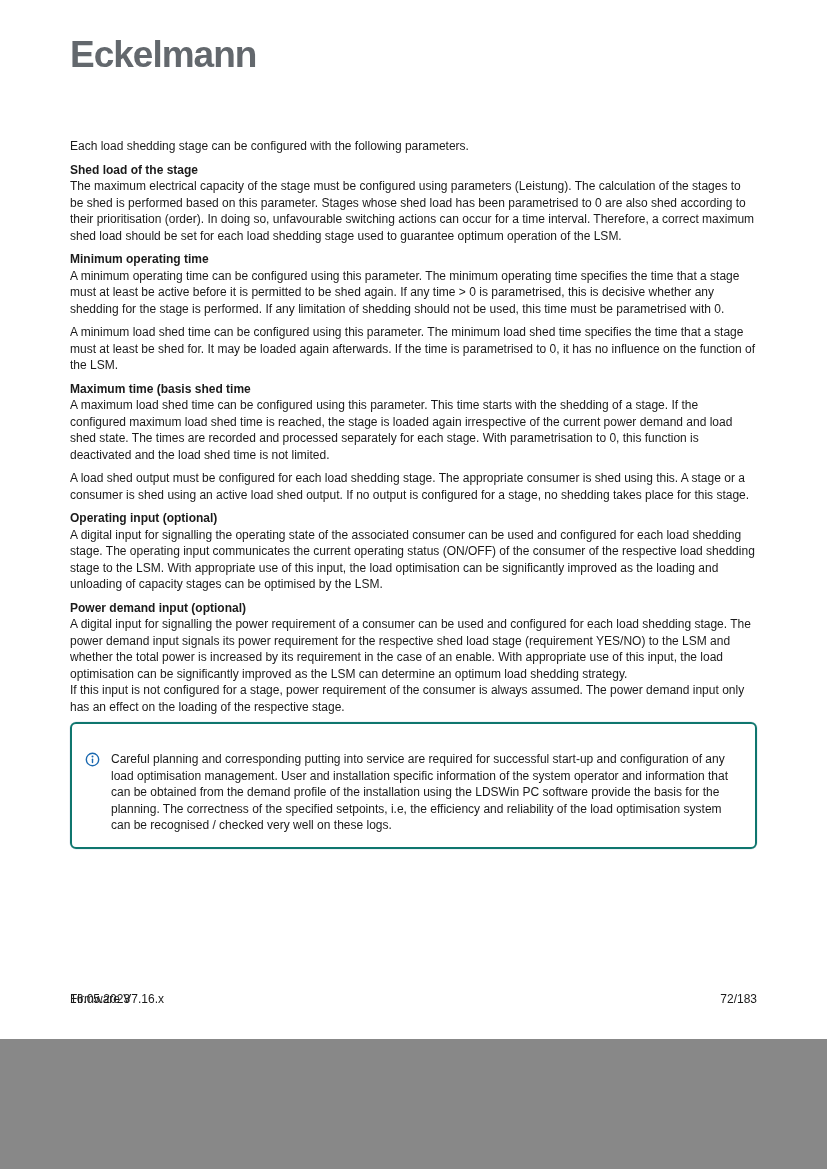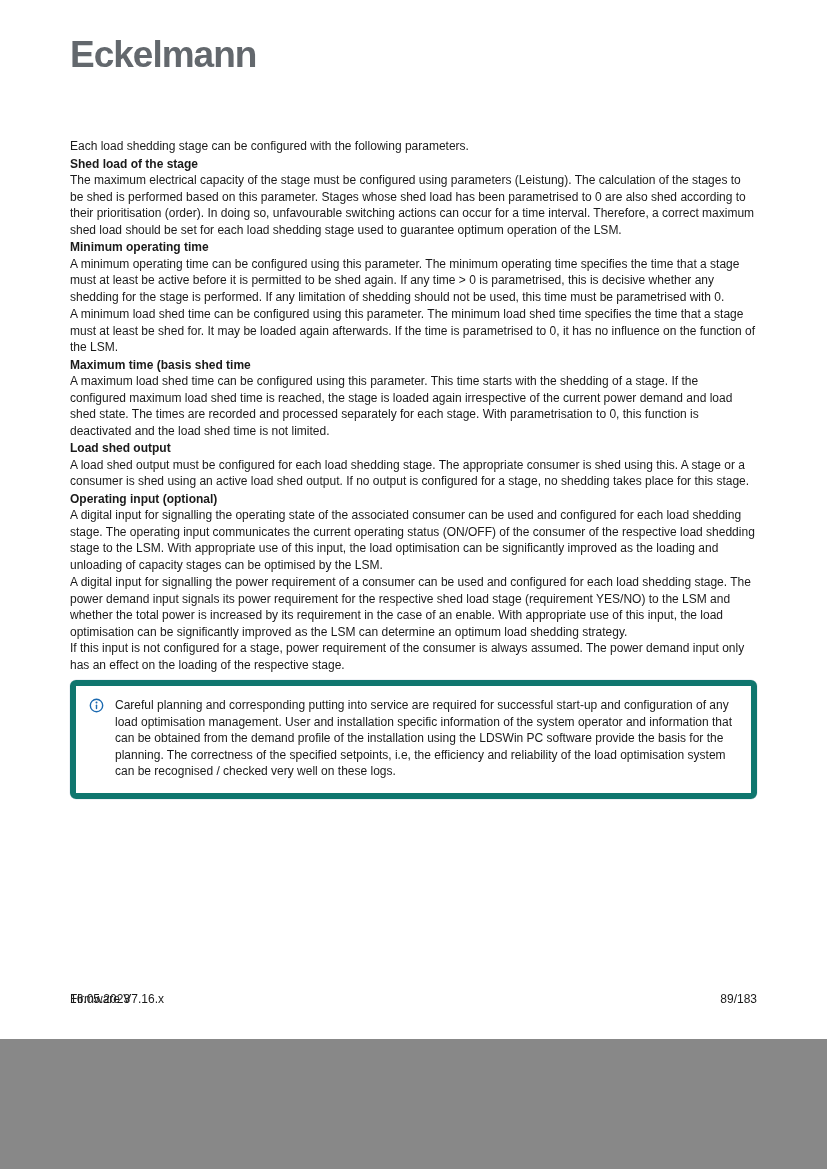--- a/index.html
+++ b/index.html
@@ -25,37 +25,37 @@
     line-height: 42px;
     font-weight: bold;
     letter-spacing: -1px;
     color: #63686d;
   }
   .intro {
     margin: 62px 0 0 0;
     font-size: 12px;
     line-height: 16.5px;
   }
-  .doc-section { margin-top: 1px; }
+  .doc-section { margin-top: 7px; }
   .sec-heading {
     margin: 0;
     font-size: 12px;
     line-height: 16.5px;
     font-weight: bold;
   }
   .doc-section p, .intro {
     font-size: 12px;
     line-height: 16.5px;
   }
   p { margin: 0; }
   .note-box {
     margin-top: 7px;
-    border: 6px solid #0f766e;
+    border: 2px solid #0f766e;
     border-radius: 6px;
-    padding: 11px 16px 13px 13px;
+    padding: 27px 16px 13px 13px;
     display: flex;
     align-items: flex-start;
     gap: 11px;
     box-shadow: 0 0 0 0.5px #dfe6ee;
   }
   .note-icon {
     flex: 0 0 auto;
     margin-top: 1px;
   }
   .note-text {
@@ -100,30 +100,30 @@
   <section class="doc-section">
   <p>A minimum load shed time can be configured using this parameter. The minimum load shed time specifies the time that a stage must at least be shed for. It may be loaded again afterwards. If the time is parametrised to 0, it has no influence on the function of the LSM.</p>
         </section>
 
   <section class="doc-section">
     <h3 class="sec-heading">Maximum time (basis shed time</h3>
   <p>A maximum load shed time can be configured using this parameter. This time starts with the shedding of a stage. If the configured maximum load shed time is reached, the stage is loaded again irrespective of the current power demand and load shed state. The times are recorded and processed separately for each stage. With parametrisation to 0, this function is deactivated and the load shed time is not limited.</p>
         </section>
 
   <section class="doc-section">
-    <h3 class="sec-heading">Load shed output</h3>
   <p>A load shed output must be configured for each load shedding stage. The appropriate consumer is shed using this. A stage or a consumer is shed using an active load shed output. If no output is configured for a stage, no shedding takes place for this stage.</p>
         </section>
 
   <section class="doc-section">
     <h3 class="sec-heading">Operating input (optional)</h3>
   <p>A digital input for signalling the operating state of the associated consumer can be used and configured for each load shedding stage. The operating input communicates the current operating status (ON/OFF) of the consumer of the respective load shedding stage to the LSM. With appropriate use of this input, the load optimisation can be significantly improved as the loading and unloading of capacity stages can be optimised by the LSM.</p>
         </section>
 
   <section class="doc-section">
+    <h3 class="sec-heading">Power demand input (optional)</h3>
   <p>A digital input for signalling the power requirement of a consumer can be used and configured for each load shedding stage. The power demand input signals its power requirement for the respective shed load stage (requirement YES/NO) to the LSM and whether the total power is increased by its requirement in the case of an enable. With appropriate use of this input, the load optimisation can be significantly improved as the LSM can determine an optimum load shedding strategy.</p>
           <p>If this input is not configured for a stage, power requirement of the consumer is always assumed. The power demand input only has an effect on the loading of the respective stage.</p>
         </section>
 </div>
 
     <div class="note-box">
       <span class="note-icon">
         <svg width="15" height="15" viewBox="0 0 16 16" aria-hidden="true">
           <circle cx="8" cy="8" r="6.6" fill="none" stroke="#1b69b0" stroke-width="1.5"></circle>
           <circle cx="8" cy="4.9" r="1.05" fill="#1b69b0"></circle>
@@ -131,15 +131,15 @@
         </svg>
       </span>
       <span class="note-text">Careful planning and corresponding putting into service are required for successful start-up and configuration of any load optimisation management. User and installation specific information of the system operator and information that can be obtained from the demand profile of the installation using the LDSWin PC software provide the basis for the planning. The correctness of the specified setpoints, i.e, the efficiency and reliability of the load optimisation system can be recognised / checked very well on these logs.</span>
     </div>
 
   </div>
 
   <div class="footer">
     <span class="f-center">16.05.2023</span>
     <span class="f-left">Firmware V7.16.x</span>
-    <span class="f-right">89/183</span>
+    <span class="f-right">72/183</span>
   </div>
 </div>
 
 </body></html>

